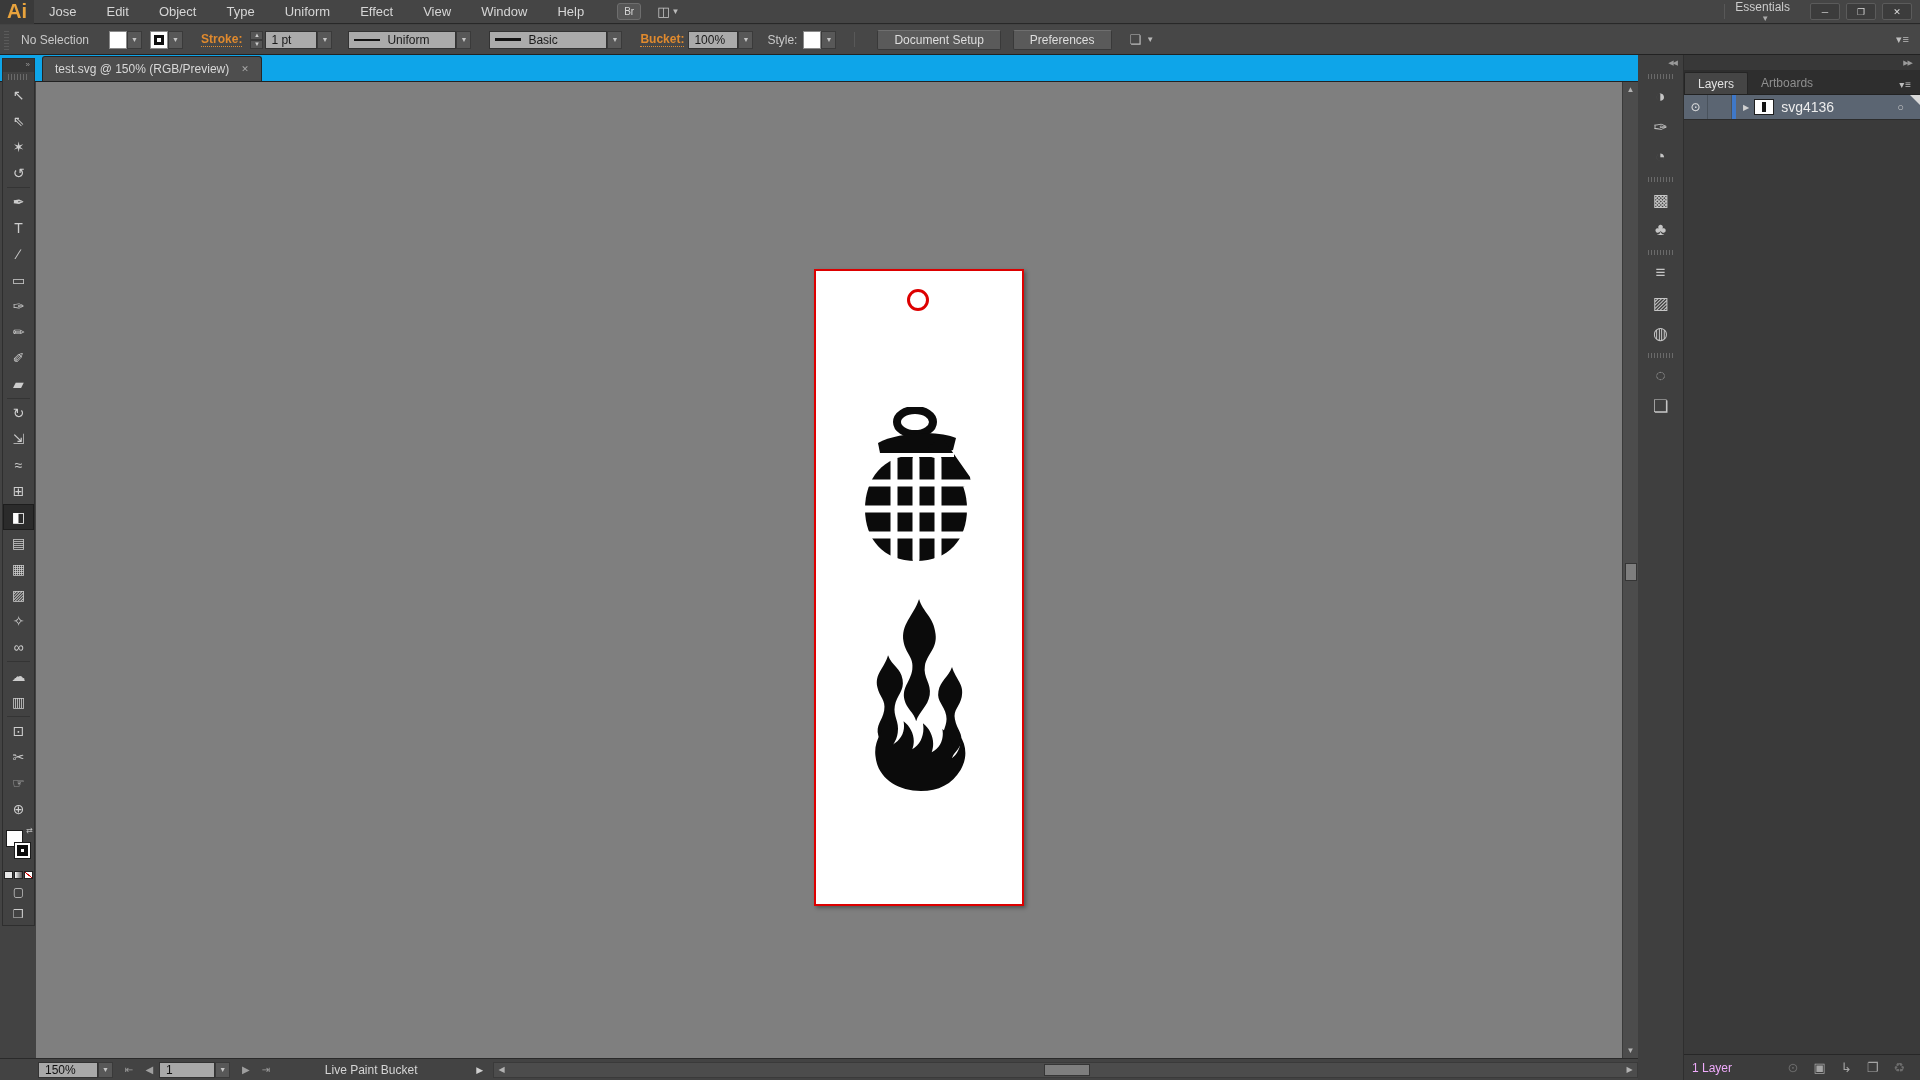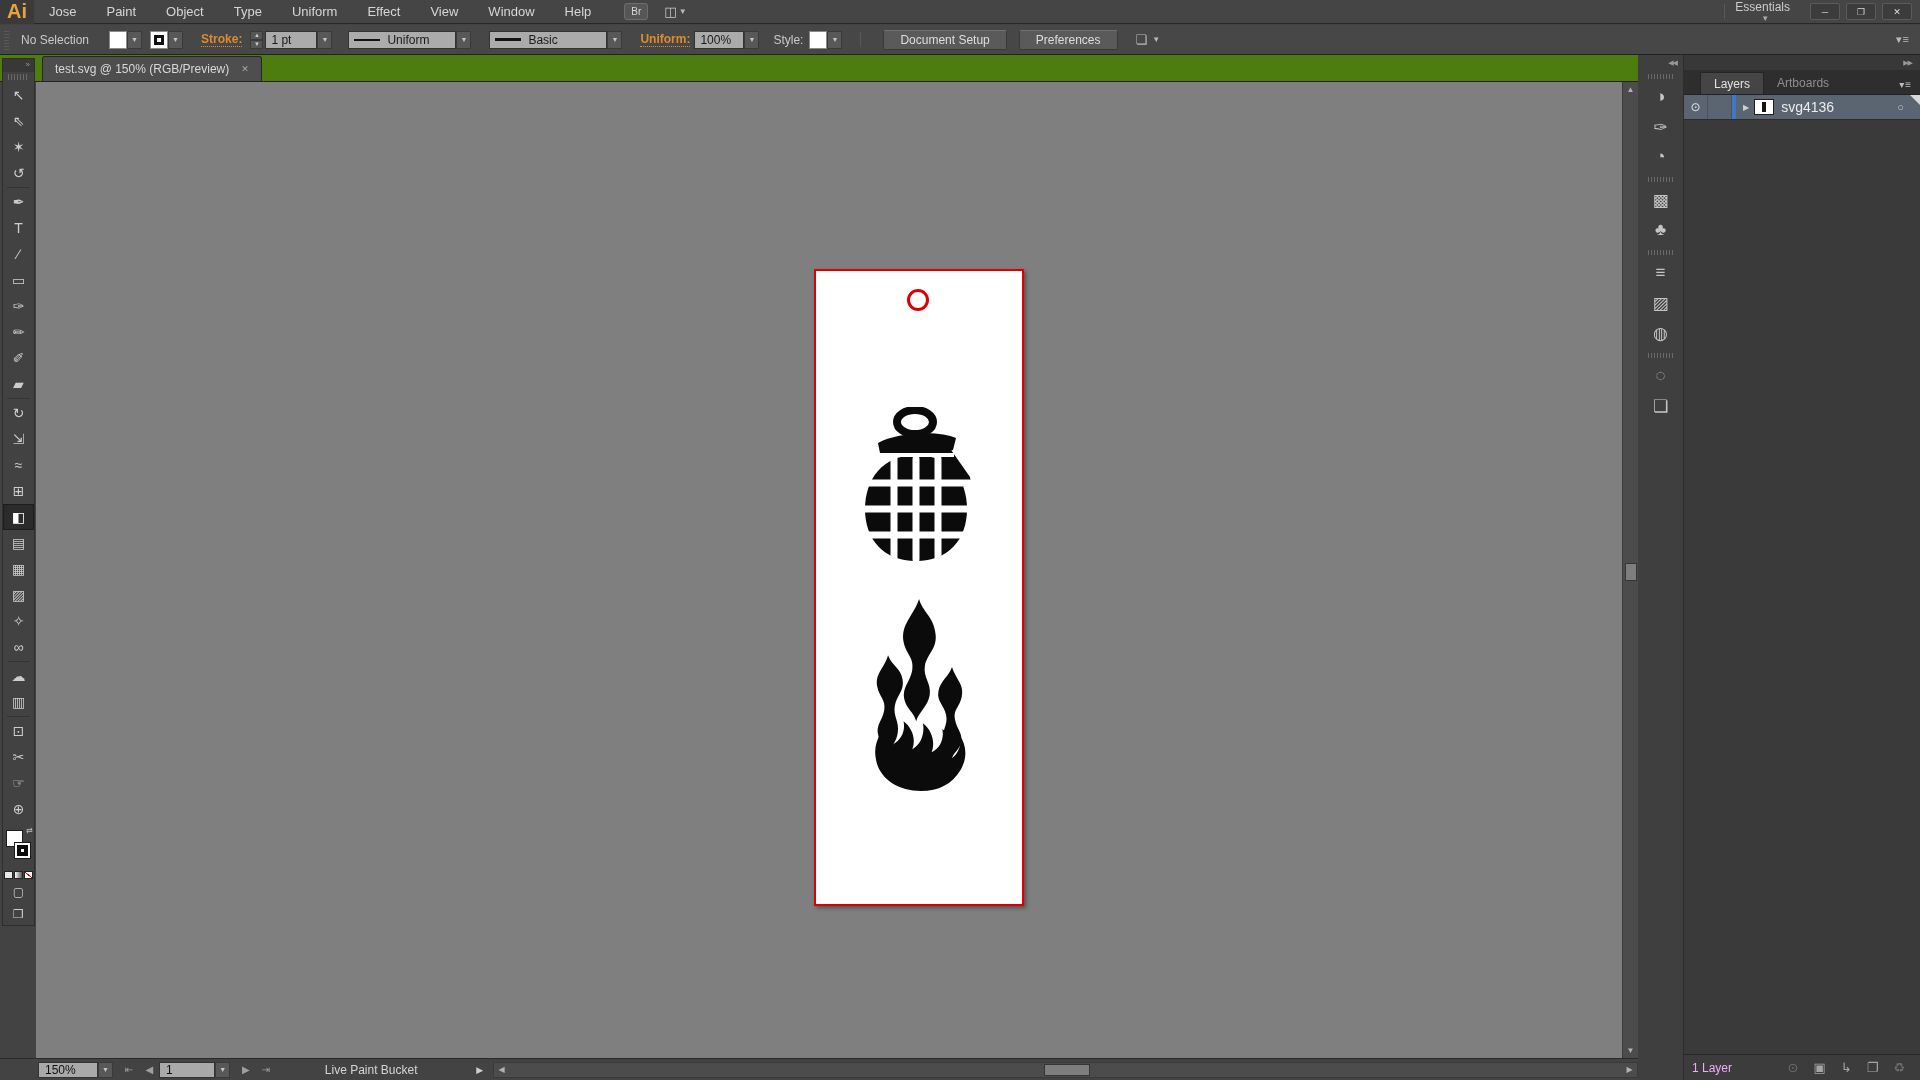--- a/index.html
+++ b/index.html
@@ -45,21 +45,21 @@
   .line-sample { display:inline-block; height:2px; width:26px; background:#141414; margin-right:7px; }
   .line-sample.thick { height:3px; }
   .cb-btn { height:20px; background:#5a5a5a; border:1px solid #393939; border-top-color:#6f6f6f;
             border-radius:2px; color:#dedede; display:flex; align-items:center; padding:0 16px; margin-left:12px; }
   .cb-iconbtn { margin-left:18px; color:#b9b9b9; font-size:13px; display:flex; align-items:center; }
   .cb-iconbtn .dd { font-size:8px; margin-left:5px; }
   #controlbar .spacer { flex:1; }
   .panel-menu { color:#bdbdbd; font-size:11px; letter-spacing:1px; margin-right:10px; }
 
   
-  #tabbar { position:absolute; left:0; top:55px; width:1638px; height:27px; background:#4d7c0f;
+  #tabbar { position:absolute; left:0; top:55px; width:1638px; height:27px; background:#0ea5e9;
             border-bottom:1px solid #222; display:flex; align-items:flex-end; padding-left:42px; }
   #doctab { height:25px; background:#4e4e4e; border:1px solid #262626; border-bottom:none;
             border-radius:3px 3px 0 0; display:flex; align-items:center; padding:0 12px; }
   #doctab .title { color:#d8d8d8; font-size:12px; }
   #doctab .close { color:#a8a8a8; font-size:9px; margin-left:12px; }
 
   
   #toolbar { position:absolute; left:2px; top:58px; width:33px; background:#424242; border:1px solid #2e2e2e; }
   #tb-head { height:13px; background:#383838; color:#9a9a9a; font-size:8px; text-align:right; padding:1px 4px 0 0; }
   #tb-grip { height:6px; margin:2px 5px; background:repeating-linear-gradient(90deg,#6a6a6a 0 1px,transparent 1px 3px); }
@@ -111,21 +111,21 @@
   
   #rightside { position:absolute; left:1638px; top:55px; width:282px; height:1025px; background:#3c3c3c; display:flex; }
   #dockicons { width:46px; background:#3f3f3f; border-right:1px solid #2e2e2e; display:flex; flex-direction:column; align-items:center; }
   #dock-collapse { width:100%; text-align:right; color:#9a9a9a; font-size:7px; padding:4px 6px 2px 0; letter-spacing:-1px; }
   .dock-grip { width:26px; height:5px; margin:5px 0 3px;
                background:repeating-linear-gradient(90deg,#6a6a6a 0 1px,transparent 1px 3px); }
   .dock-icon { width:36px; height:30px; display:flex; align-items:center; justify-content:center;
                color:#c5c5c5; font-size:17px; }
   #layerspanel { flex:1; display:flex; flex-direction:column; background:#383838; }
   #lp-expander { height:15px; text-align:right; color:#9a9a9a; font-size:7px; padding:4px 8px 0 0; letter-spacing:-1px; }
-  #lp-tabs { height:24px; background:#2e2e2e; display:flex; align-items:flex-end;padding-left:16px; }
+  #lp-tabs { height:24px; background:#2e2e2e; display:flex; align-items:flex-end; }
   .lp-tab { height:22px; display:flex; align-items:center; padding:0 13px; font-size:12px; color:#8f8f8f; }
   .lp-tab.active { background:#454545; color:#e2e2e2; border:1px solid #252525; border-bottom:none; border-radius:2px 2px 0 0; }
   #lp-tabs .spacer { flex:1; }
   #lp-menu { color:#bdbdbd; font-size:10px; letter-spacing:1px; padding:0 8px 4px 0; }
   #layer-row { position:relative; height:26px; background:#5b6572; border-top:1px solid #222; border-bottom:1px solid #2c2c2c;
                display:flex; align-items:center; }
   .lr-cell { width:24px; height:100%; border-right:1px solid #49525c; display:flex; align-items:center; justify-content:center;
              color:#e2e2e2; font-size:12px; }
   #lr-bluebar { width:4px; height:100%; background:#3F78C8; }
   #lr-expand { color:#d0d0d0; font-size:8px; padding:0 5px 0 7px; }
@@ -142,21 +142,21 @@
   .lpf-icon.dim { color:#6d6d6d; }
 </style>
 </head>
 <body>
 
 <div id="root">
 
   <div id="menubar">
     <div id="ai-logo">Ai</div>
     <div class="menu-item">Jose</div>
-    <div class="menu-item">Paint</div>
+    <div class="menu-item">Edit</div>
     <div class="menu-item">Object</div>
     <div class="menu-item">Type</div>
     <div class="menu-item">Uniform</div>
     <div class="menu-item">Effect</div>
     <div class="menu-item">View</div>
     <div class="menu-item">Window</div>
     <div class="menu-item">Help</div>
     <div class="mb-icon-btn">Br</div>
     <div class="mb-arrange">
       <span>◫</span>
@@ -192,21 +192,21 @@
     <div class="field" style="width:108px;margin-left:8px">
       <span class="line-sample"></span>
       <span>Uniform</span>
     </div>
     <div class="ddbtn">▼</div>
     <div class="field" style="width:118px;margin-left:10px">
       <span class="line-sample thick"></span>
       <span>Basic</span>
     </div>
     <div class="ddbtn">▼</div>
-    <div class="cb-link">Uniform:</div>
+    <div class="cb-link">Bucket:</div>
     <div class="field" style="width:50px">100%</div>
     <div class="ddbtn">▼</div>
     <div class="cb-label">Style:</div>
     <div class="swatch"></div>
     <div class="ddbtn">▼</div>
     <div class="vsep"></div>
     <div class="cb-btn">Document Setup</div>
     <div class="cb-btn">Preferences</div>
     <div class="cb-iconbtn">
       <span>❏</span>

